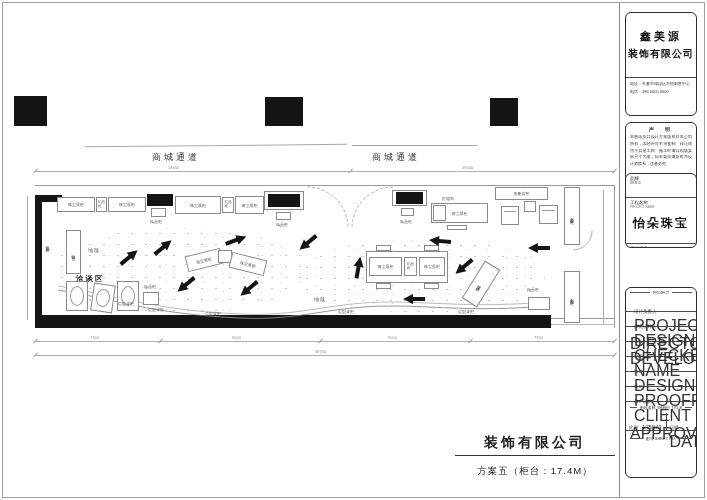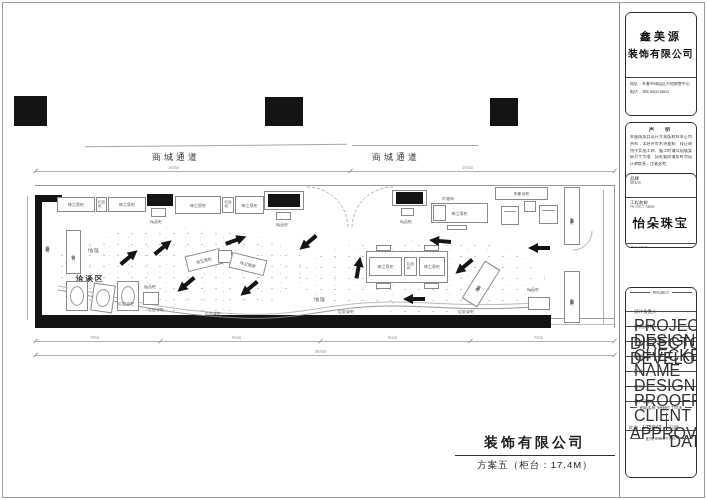--- a/index.html
+++ b/index.html
@@ -30,21 +30,21 @@
   .dots{position:absolute;opacity:.75;
         background-image:radial-gradient(circle,#b5b5b5 .6px,transparent .8px),
                          radial-gradient(circle,#c9c9c9 .5px,transparent .7px);
         background-size:14px 11px,19px 9px;background-position:0 0,7px 5px;border-radius:45%;}
   .rnd{position:absolute;inset:4px 3px;border:1px solid #9a9a9a;border-radius:50%;}
   .inln{position:absolute;left:2px;right:2px;top:4px;border-top:1px solid #9a9a9a;}
   
   .plan-title{position:absolute;left:455px;top:434px;width:160px;text-align:center;}
   .plan-title .t{font-size:14px;font-weight:bold;letter-spacing:3px;color:#222;
                  border-bottom:1.5px solid #333;padding-bottom:3px;}
-  .plan-title .s{font-size:9.5px;letter-spacing:1px;color:#222;margin-top:3px;}
+  .plan-title .s{font-size:9.5px;letter-spacing:1px;color:#222;margin-top:9px;}
   
   .tbx{position:absolute;left:625px;width:72px;box-sizing:border-box;border:1.3px solid #2e2e2e;
        border-radius:6px;background:#fff;overflow:hidden;}
   .co-names{height:64px;display:flex;flex-direction:column;align-items:center;justify-content:center;gap:3px;}
   .co-n1{font-size:11px;font-weight:bold;letter-spacing:3px;color:#111;}
   .co-n2{font-size:10px;font-weight:bold;letter-spacing:1px;color:#111;}
   .co-foot{border-top:1px solid #444;padding:3px 4px 0 4px;}
   .co-line{font-size:4px;color:#333;white-space:nowrap;margin-bottom:3px;}
   .ntc-h{font-size:5px;font-weight:bold;text-align:center;letter-spacing:3px;padding-top:3px;}
   .ntc-b{font-size:4px;line-height:1.7;text-align:justify;color:#333;padding:2px 4px;}

